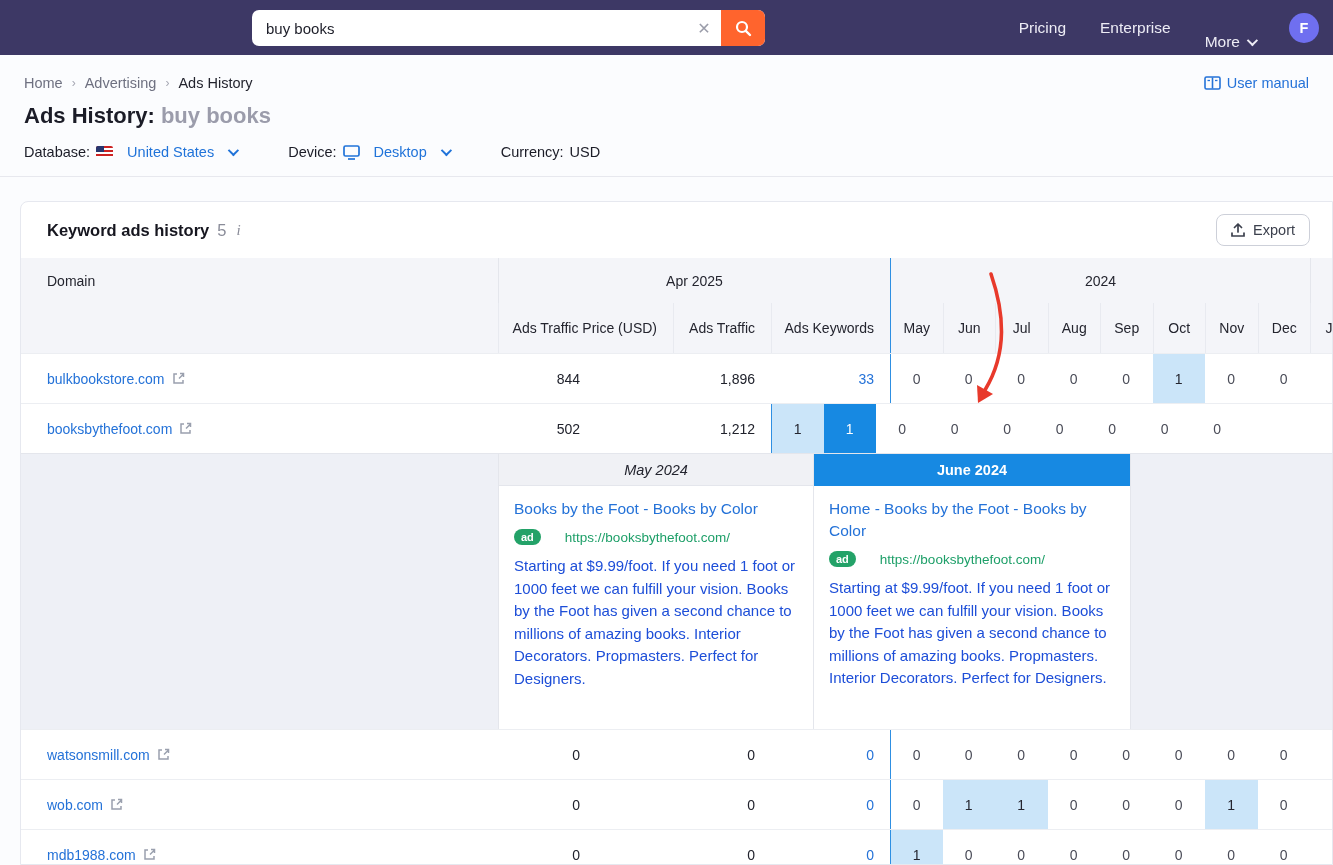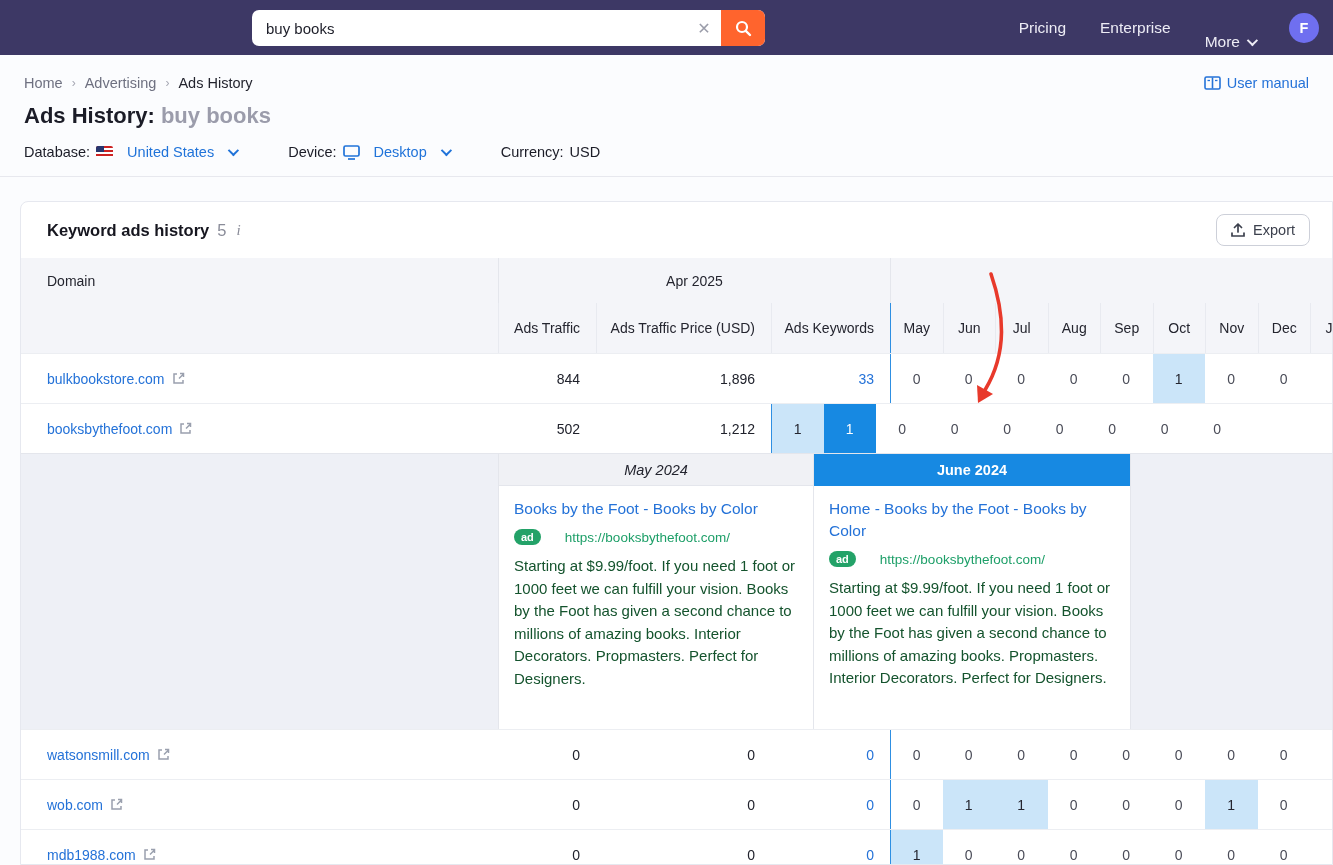--- a/index.html
+++ b/index.html
@@ -91,21 +91,21 @@
   .panel-head { height:32px; display:flex; align-items:center; justify-content:center;
     font-size:14.5px; }
   .panel-head.gray { background:#f0f1f5; color:#23242e; border-bottom:1px solid #e4e6ec;font-style:italic; }
   .panel-head.blue { background:#1789e2; color:#fff; font-weight:bold; }
   .ad-body { padding:12px 15px 0 15px; }
   .ad-title { color:#2472d8; font-size:15.5px; line-height:22px; cursor:pointer; }
   .ad-url-row { display:flex; align-items:center; gap:24px; margin-top:9px; }
   .ad-badge { background:#23a268; color:#fff; font-size:11px; font-weight:bold;
     padding:2px 7px; border-radius:9px; }
   .ad-url { color:#1d9f68; font-size:13.5px; }
-  .ad-desc { margin-top:10px; color:#14532d; font-size:15px; line-height:22.5px; }
+  .ad-desc { margin-top:10px; color:#1d4ed8; font-size:15px; line-height:22.5px; }
 
   .arrow-overlay { position:absolute; left:0; top:0; width:1333px; height:865px;
     pointer-events:none; z-index:30; }
 </style>
 </head>
 <body>
 
 <div class="navbar">
   <div class="searchbar">
     <input class="search-input" value="buy books" style="">
@@ -190,27 +190,28 @@
       </span>
       <span>Export</span>
     </button>
   </div>
 
   <div class="tbl">
 
     <div class="trow group-row">
       <div class="c c-domain hdr">Domain</div>
       <div class="c group-apr hdr">Apr 2025</div>
+      <div class="c group-2024 hdr">2024</div>
       <div class="c group-rest"></div>
     </div>
 
     <div class="trow sub-row">
       <div class="c c-domain"></div>
+      <div class="c c-atp">Ads Traffic Price (USD)</div>
       <div class="c c-at">Ads Traffic</div>
-      <div class="c c-atp">Ads Traffic Price (USD)</div>
       <div class="c c-ak">Ads Keywords</div>
       <div class="c c-m c-may">May</div>
       <div class="c c-m">Jun</div>
       <div class="c c-m">Jul</div>
       <div class="c c-m">Aug</div>
       <div class="c c-m">Sep</div>
       <div class="c c-m">Oct</div>
       <div class="c c-m">Nov</div>
       <div class="c c-m">Dec</div>
       <div class="c c-m">Jan</div>

